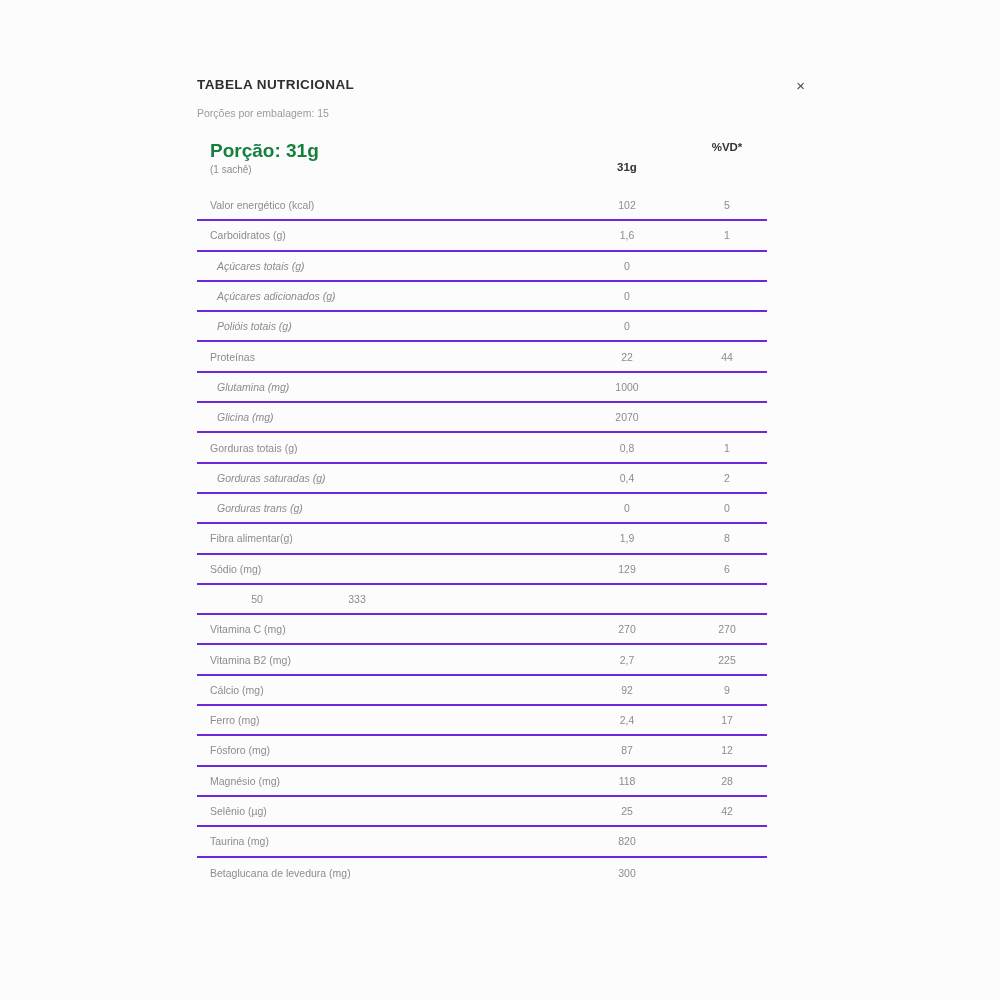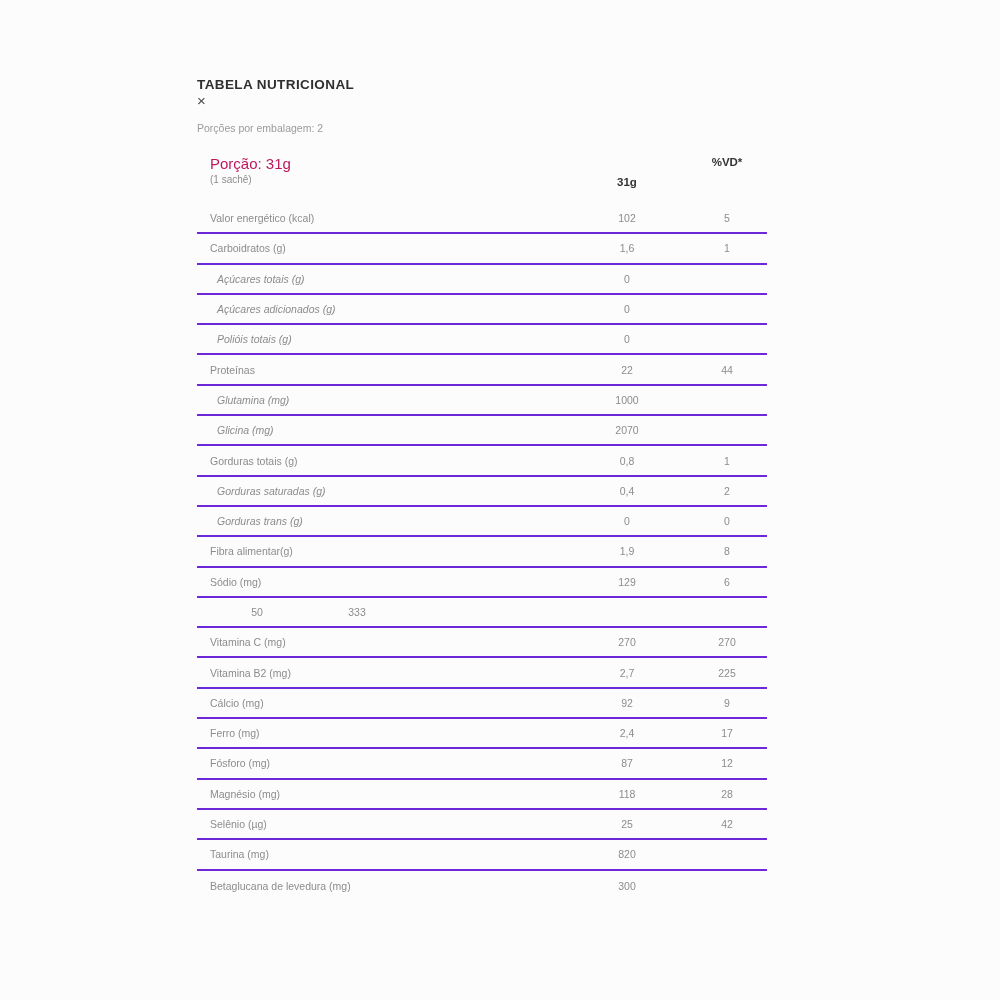--- a/index.html
+++ b/index.html
@@ -12,24 +12,23 @@
     overflow: hidden;
   }
   .modal {
     position: absolute;
     left: 197px;
     top: 70px;
     width: 612px;
   }
   .modal-top {
     display: flex;
-    justify-content: flex-end;
+    justify-content: space-between;
     align-items: flex-start;
     padding-top: 7px;
-    flex-direction: column;
   }
   .title {
     font-size: 13.5px;
     font-weight: 800;
     letter-spacing: 0.4px;
     color: #2f2f2f;
   }
   .close-btn {
     font-size: 15px;
     line-height: 1;
@@ -53,23 +52,23 @@
     font-size: 10.5px;
     color: #8c8c8c;
   }
   .header-row {
     display: flex;
     align-items: flex-start;
     padding: 9px 0 16px 13px;
   }
   .header-label { flex: 1; }
   .portion-label {
-    font-size: 15px;
-    font-weight: normal;
-    color: #be185d;
+    font-size: 19px;
+    font-weight: bold;
+    color: #15803d;
   }
   .portion-sub {
     margin-top: 2px;
     font-size: 10px;
     color: #8c8c8c;
   }
   .col-amount-head, .col-dv-head {
     font-weight: bold;
     font-size: 11.5px;
     color: #333333;
@@ -102,21 +101,21 @@
 </style>
 </head>
 <body>
 
 <div class="modal">
   <div class="modal-top">
     <div class="title">TABELA NUTRICIONAL</div>
     <button class="close-btn">×</button>
   </div>
 
-  <div class="subtitle">Porções por embalagem: 2</div>
+  <div class="subtitle">Porções por embalagem: 15</div>
 
   <div class="table">
     <div class="header-row">
       <div class="header-label">
         <div class="portion-label">Porção: 31g</div>
         <div class="portion-sub">(1 sachê)</div>
       </div>
       <div class="col-amount-head">31g</div>
       <div class="col-dv-head">%VD*</div>
     </div>

